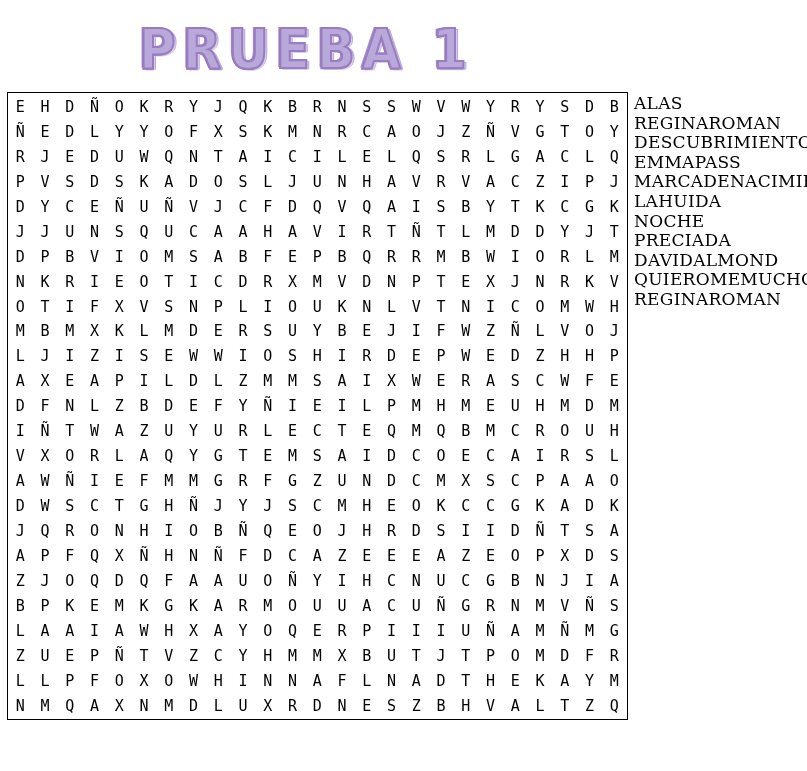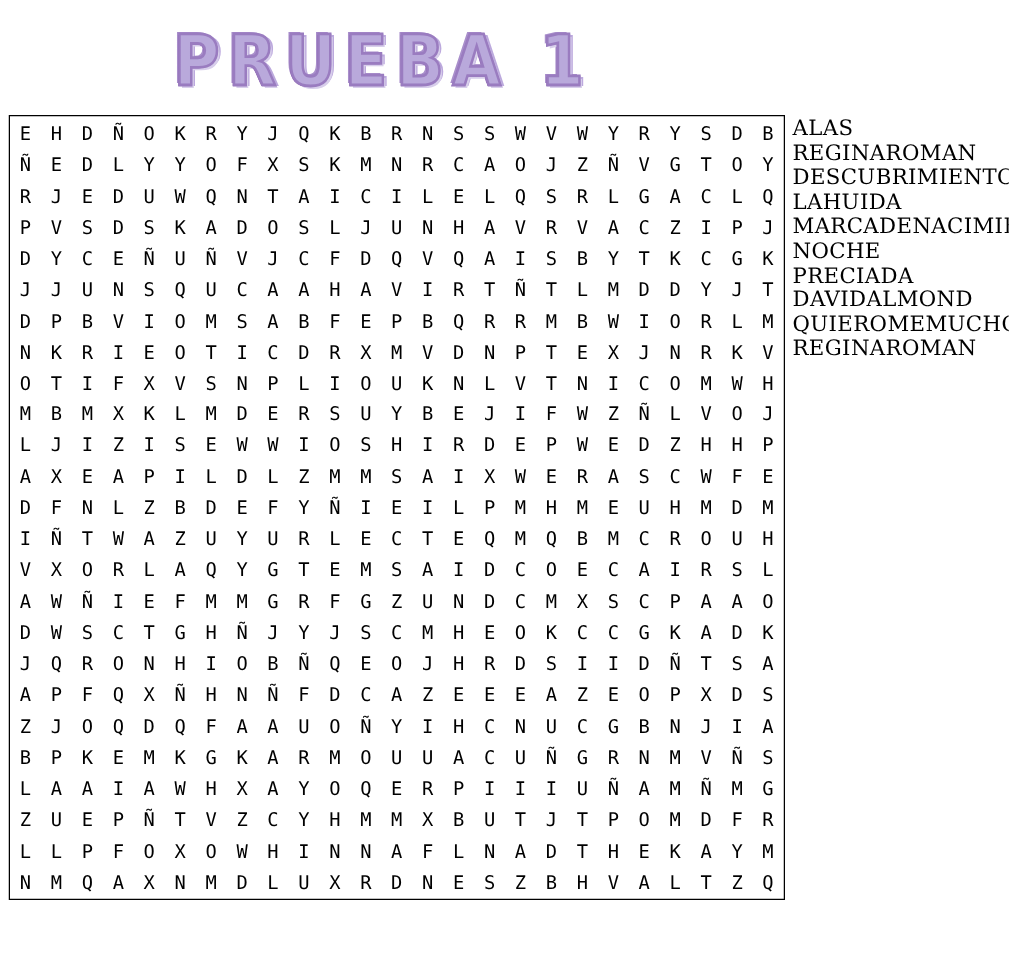--- a/index.html
+++ b/index.html
@@ -724,20 +724,21 @@
       <div class="cell">T</div>
       <div class="cell">Z</div>
       <div class="cell">Q</div>
     </div>
 </div>
 
 <div id="word-list">
     <div class="word-item">ALAS</div>
     <div class="word-item">REGINAROMAN</div>
     <div class="word-item">DESCUBRIMIENTO</div>
+    <div class="word-item">EMMAPASS</div>
+    <div class="word-item">MARCADENACIMIENTO</div>
     <div class="word-item">LAHUIDA</div>
-    <div class="word-item">MARCADENACIMIENTO</div>
     <div class="word-item">NOCHE</div>
     <div class="word-item">PRECIADA</div>
     <div class="word-item">DAVIDALMOND</div>
     <div class="word-item">QUIEROMEMUCHO</div>
     <div class="word-item">REGINAROMAN</div>
   </div>
 
 </body></html>

